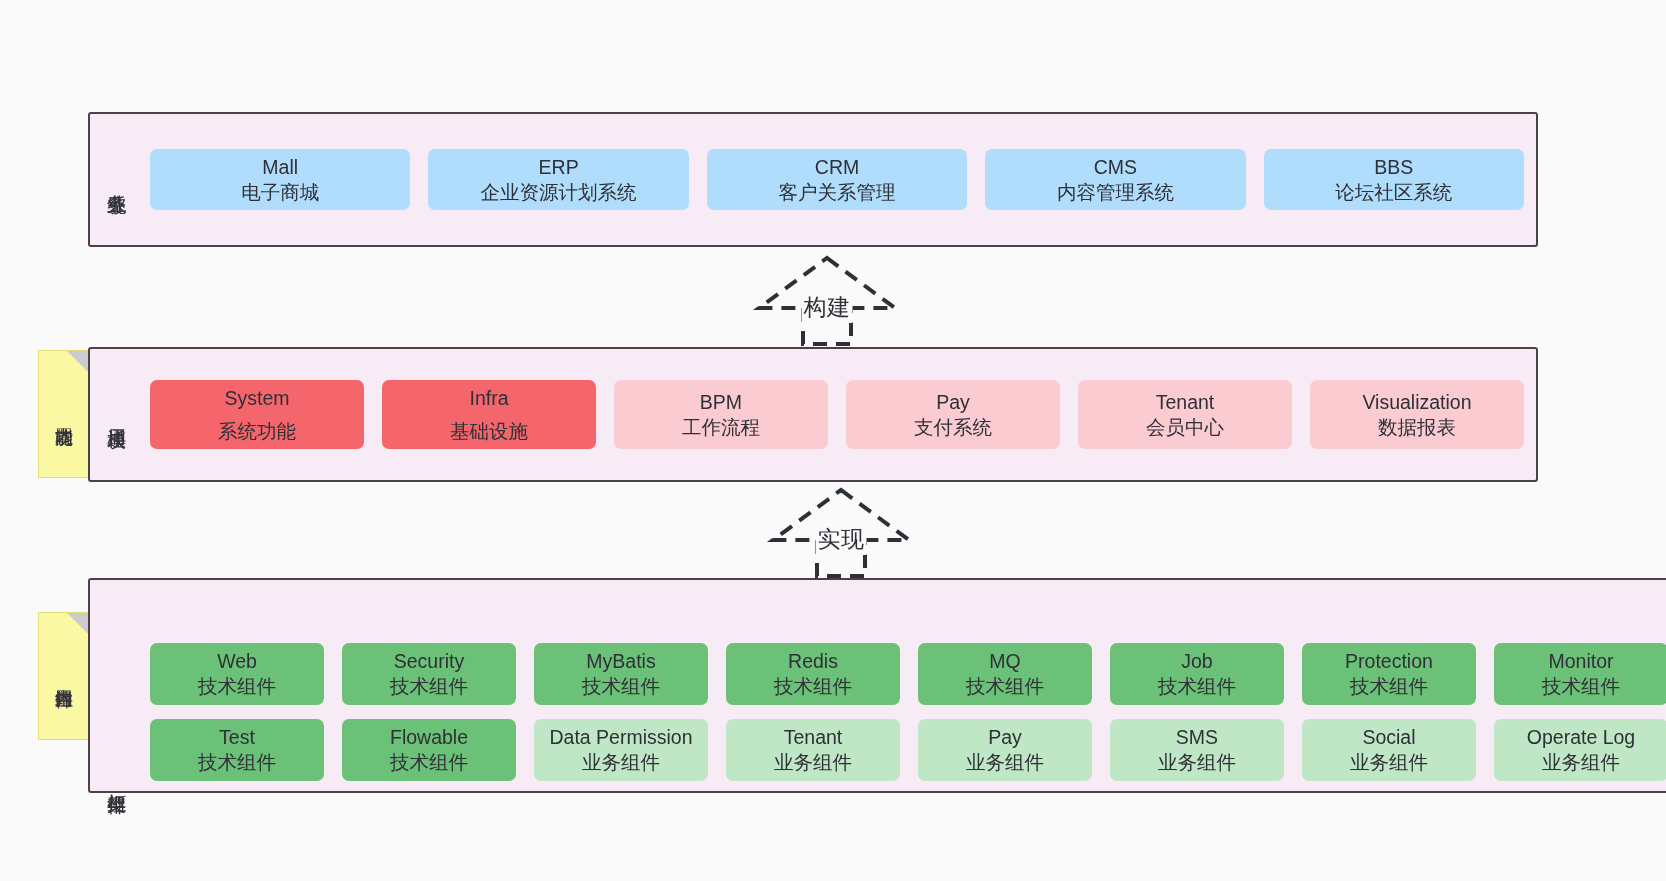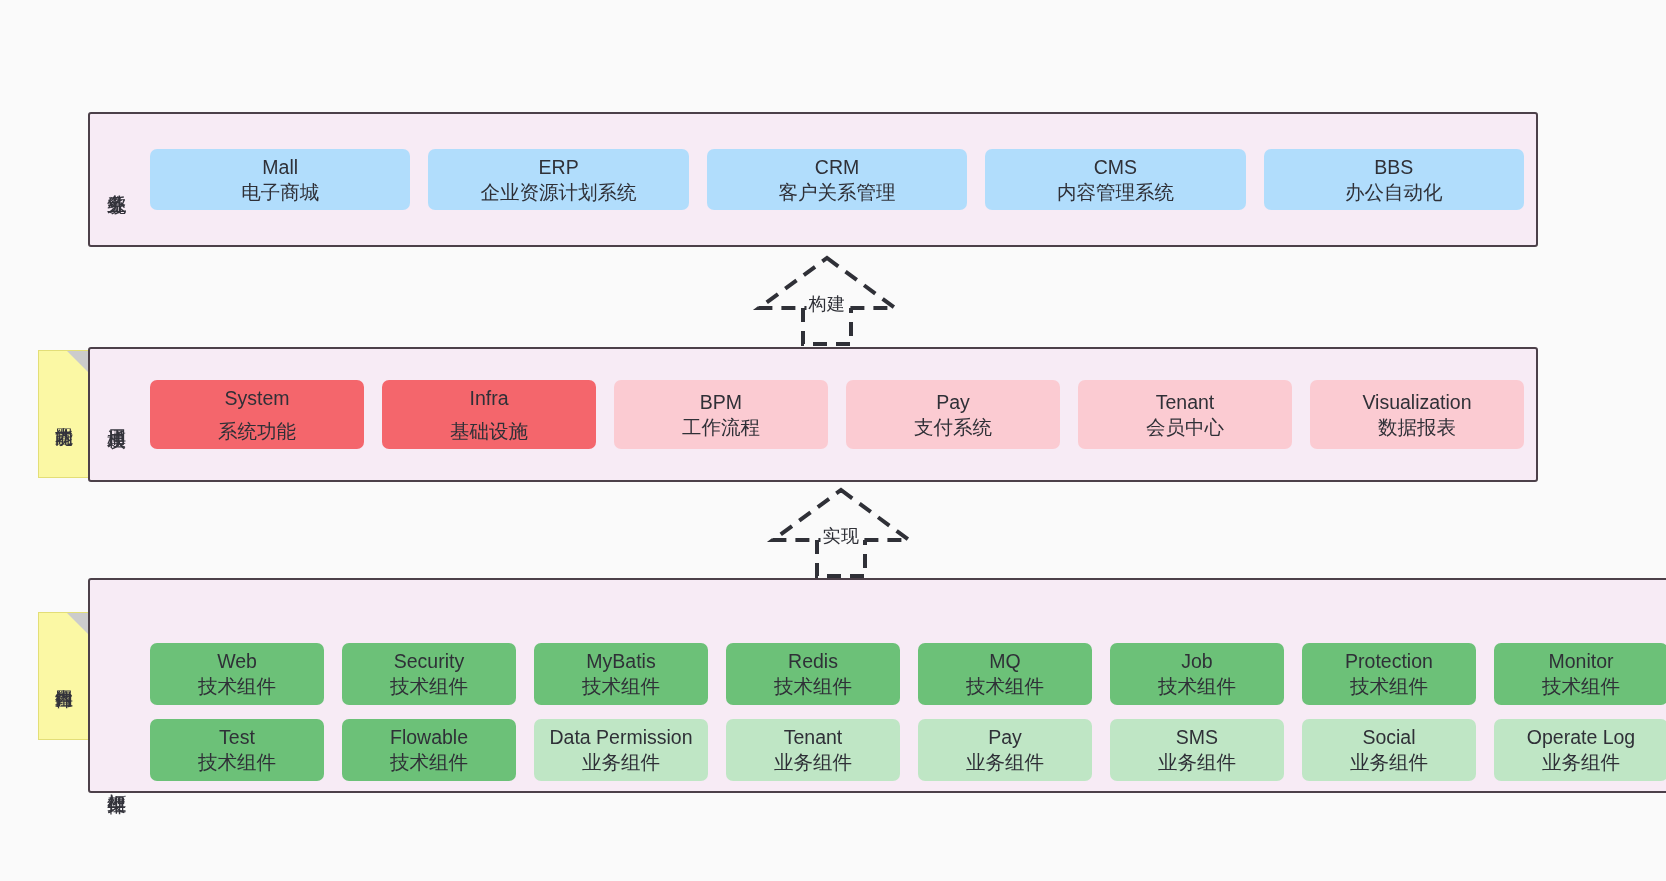--- a/index.html
+++ b/index.html
@@ -109,21 +109,21 @@
   #sticky-framework { left: 38px; top: 612px; width: 52px; height: 128px; }
 
   
   .arrow { position: absolute; }
   .arrow svg { display: block; overflow: visible; }
   .arrow-label {
     position: absolute;
     left: 50%;
     transform: translateX(-50%);
     top: 36px;
-    font-size: 18px;
+    font-size: 23px;
     color: #2f3037;
     background: #fafafa;
     padding: 0 2px;
     white-space: nowrap;
     letter-spacing: 0.5px;
   }
   #arrow-build  { left: 757px; top: 256px; width: 140px; height: 88px; }
   #arrow-impl   { left: 771px; top: 488px; width: 140px; height: 88px; }
 </style>
 </head>
@@ -146,21 +146,21 @@
         <div class="cell c-blue">
           <span class="l1">CRM</span>
           <span class="l2">客户关系管理</span>
         </div>
         <div class="cell c-blue">
           <span class="l1">CMS</span>
           <span class="l2">内容管理系统</span>
         </div>
         <div class="cell c-blue">
           <span class="l1">BBS</span>
-          <span class="l2">办公自动化</span>
+          <span class="l2">论坛社区系统</span>
         </div>
       </div>
     </div>
   </div>
 
   <div class="arrow" id="arrow-build">
     <svg width="140" height="88" viewBox="0 0 140 88">
       <path d="M70 2 L138 52 L2 52 Z" fill="none" stroke="#2f3037" stroke-width="4" stroke-dasharray="14,9" stroke-linecap="butt"></path>
       <path d="M46 52 L46 88 L94 88 L94 52" fill="none" stroke="#2f3037" stroke-width="4" stroke-dasharray="14,9" stroke-linecap="butt"></path>
     </svg>

